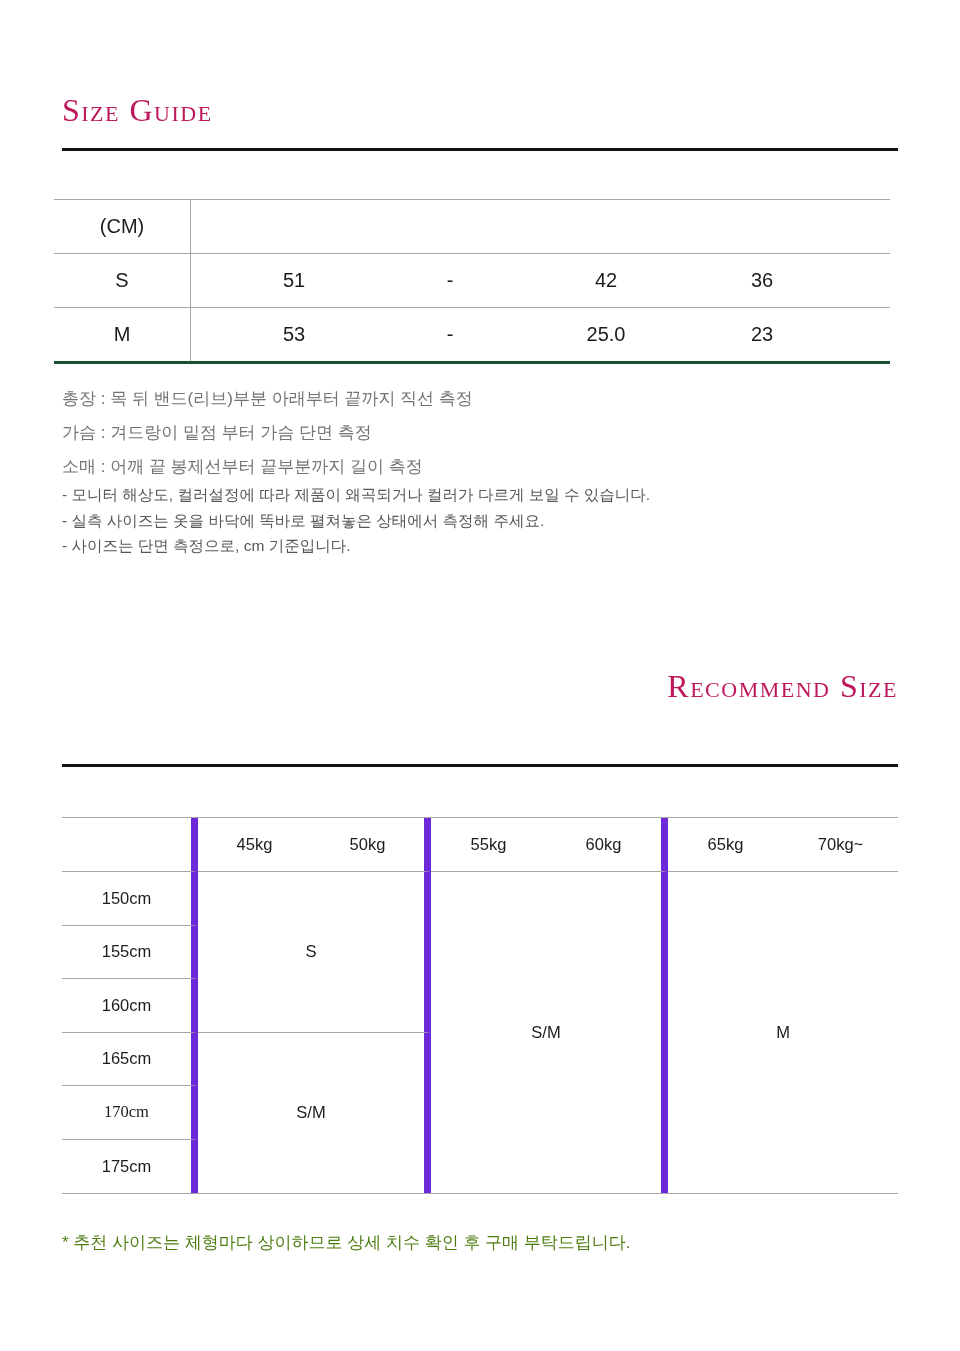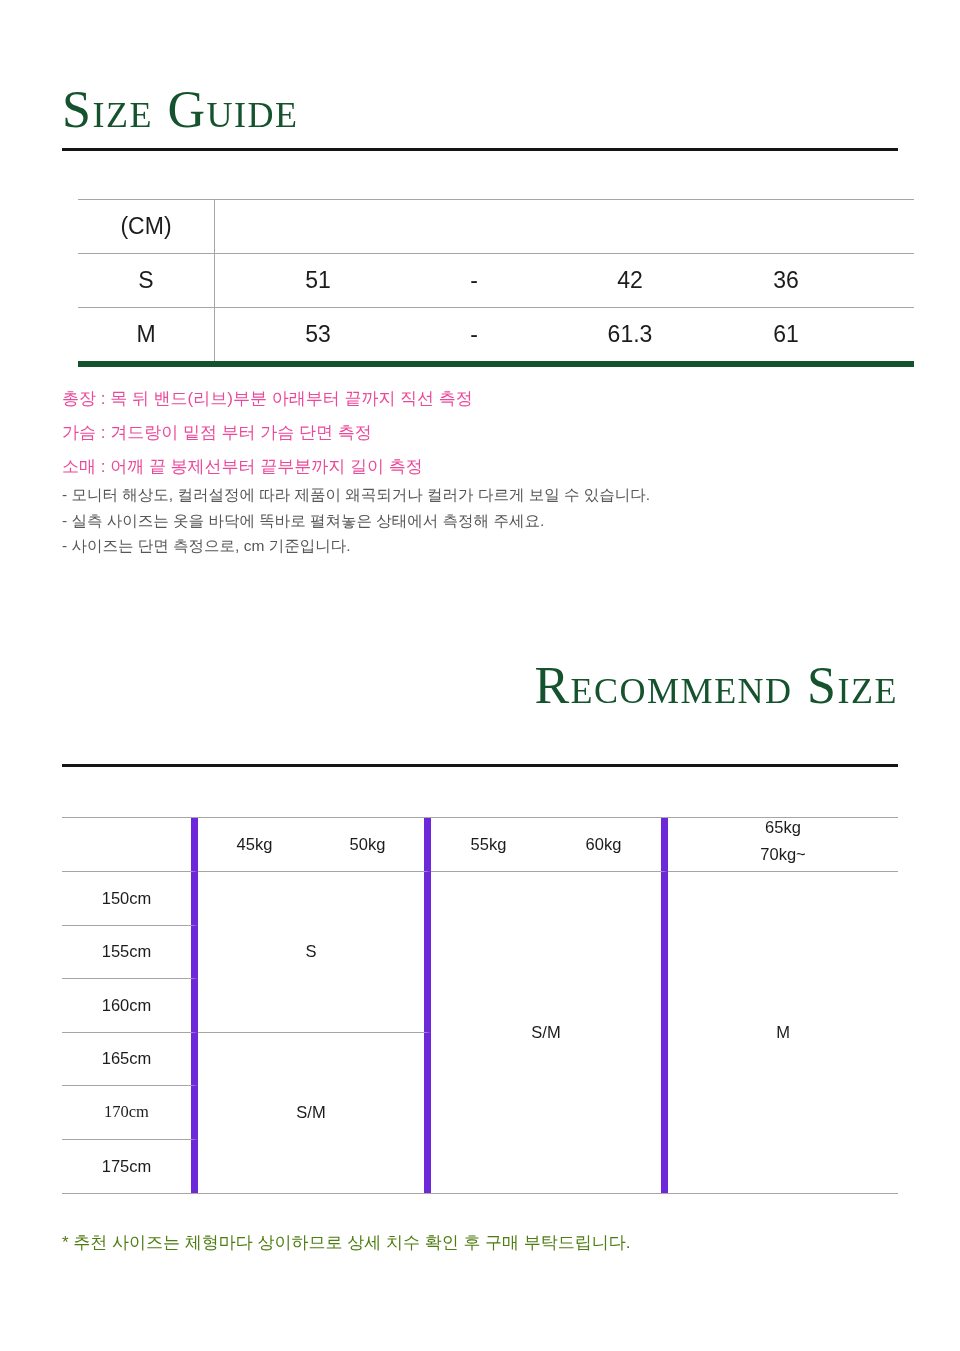--- a/index.html
+++ b/index.html
@@ -12,52 +12,52 @@
     overflow:hidden;
   }
   .abs { position:absolute; }
 
   
   .section-title {
     left:62px; width:836px;
     font-family:"Liberation Serif","DejaVu Serif",serif;
     font-variant:small-caps;
     font-weight:500;
-    font-size:52px;
+    font-size:32px;
     line-height:44px;
     letter-spacing:1.5px;
-    color:#14532d;
+    color:#be185d;
   }
   .rule {
     left:62px; width:836px; height:3px;
     background:#141414;
   }
 
   
   .t1 {
-    left:78px; top:199px; width:836px;
+    left:54px; top:199px; width:836px;
     border-top:1px solid #a6a6a6;
-    border-bottom:6px solid #14532d;
+    border-bottom:3px solid #14532d;
     box-sizing:border-box;
-    font-size:23px;
+    font-size:20px;
   }
   .t1-row { display:flex; height:53px; align-items:center; }
   .t1-row + .t1-row { border-top:1px solid #a6a6a6; }
   .t1-size {
     width:136px; align-self:stretch;
     border-right:1px solid #a6a6a6;
     display:flex; align-items:center; justify-content:center;
   }
   .t1-vals { flex:1; display:flex; padding:0 50px 0 25px; }
   .t1-val { flex:1; text-align:center; }
 
   
   .measure-block {
     left:62px; top:382px; width:836px;
-    font-size:17px; line-height:34px; color:#ec4899;
+    font-size:17px; line-height:34px; color:#737373;
   }
   .notes-block {
     left:62px; top:482px; width:836px;
     font-size:15.5px; line-height:25.7px; color:#565656;
   }
 
   
   .t2 {
     left:62px; top:817px; width:836px; height:377px;
     box-sizing:border-box;
@@ -106,22 +106,22 @@
         <div class="t1-val">-</div>
         <div class="t1-val">42</div>
         <div class="t1-val">36</div>
       </div>
     </div>
     <div class="t1-row">
       <div class="t1-size">M</div>
       <div class="t1-vals">
         <div class="t1-val">53</div>
         <div class="t1-val">-</div>
-        <div class="t1-val">61.3</div>
-        <div class="t1-val">61</div>
+        <div class="t1-val">25.0</div>
+        <div class="t1-val">23</div>
       </div>
     </div>
   </div>
 
   <div class="abs measure-block">
     <div>총장 : 목 뒤 밴드(리브)부분 아래부터 끝까지 직선 측정</div>
     <div>가슴 : 겨드랑이 밑점 부터 가슴 단면 측정</div>
     <div>소매 : 어깨 끝 봉제선부터 끝부분까지 길이 측정</div>
   </div>
 
@@ -138,21 +138,21 @@
 
     <div class="t2-head vline" style="grid-column:1; grid-row:1;"></div>
     <div class="t2-head vline" style="grid-column:2; grid-row:1;">
       <div class="half">45kg</div>
       <div class="half">50kg</div>
     </div>
     <div class="t2-head vline" style="grid-column:3; grid-row:1;">
       <div class="half">55kg</div>
       <div class="half">60kg</div>
     </div>
-    <div class="t2-head" style="grid-column:4; grid-row:1;flex-direction:column;">
+    <div class="t2-head" style="grid-column:4; grid-row:1;">
       <div class="half">65kg</div>
       <div class="half">70kg~</div>
     </div>
 
     <div class="t2-height vline sep" style="grid-column:1; grid-row:2;">150cm</div>
     <div class="t2-height vline sep" style="grid-column:1; grid-row:3;">155cm</div>
     <div class="t2-height vline sep" style="grid-column:1; grid-row:4;">160cm</div>
     <div class="t2-height vline sep" style="grid-column:1; grid-row:5;">165cm</div>
     <div class="t2-height vline sep" style="grid-column:1; grid-row:6;font-family:Liberation Serif, serif;">170cm</div>
     <div class="t2-height vline" style="grid-column:1; grid-row:7;">175cm</div>

